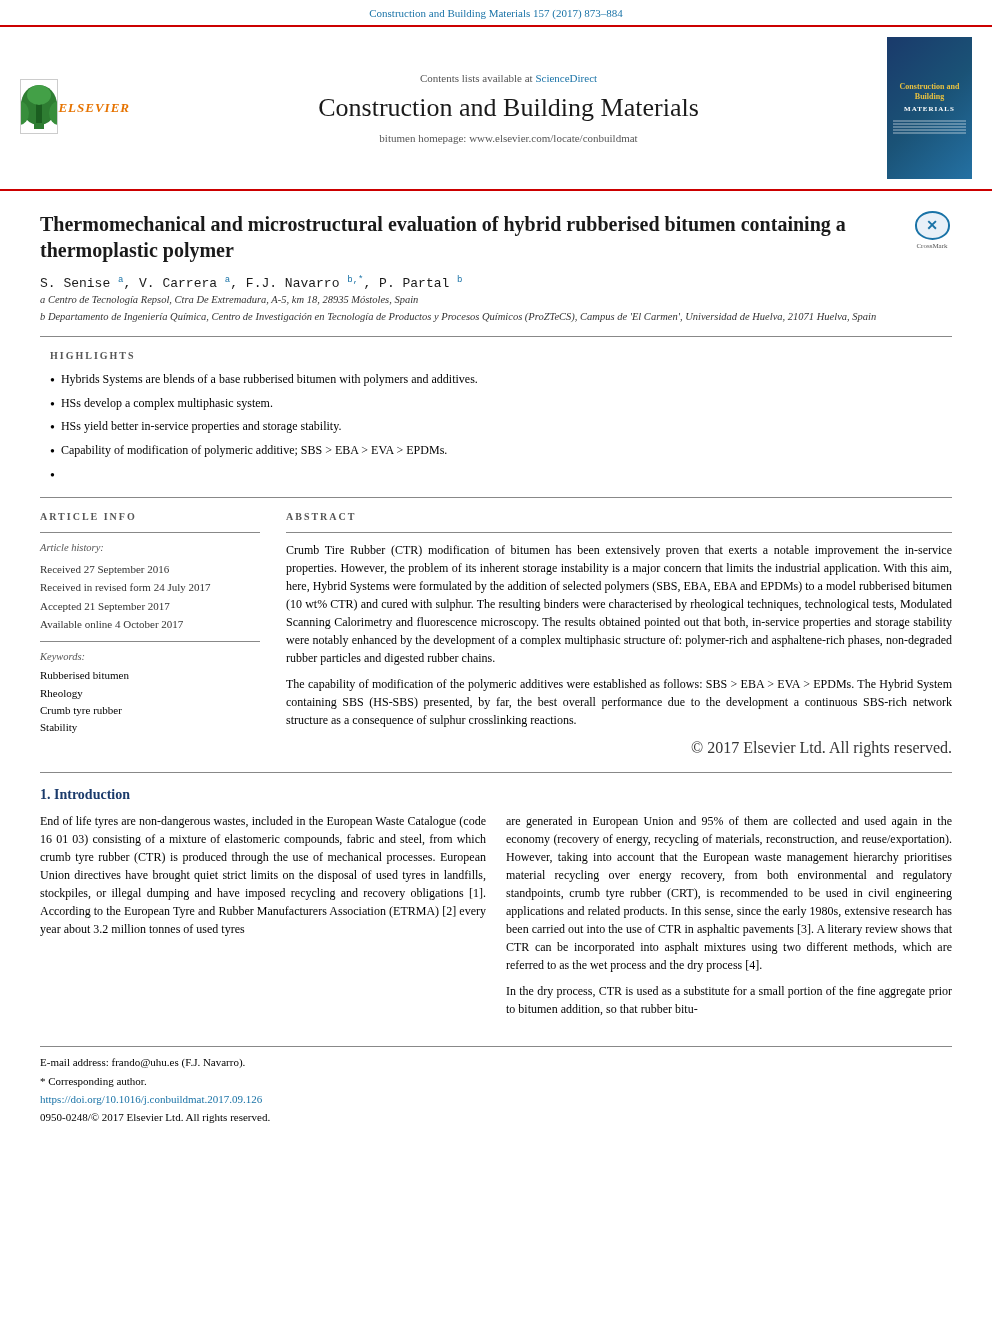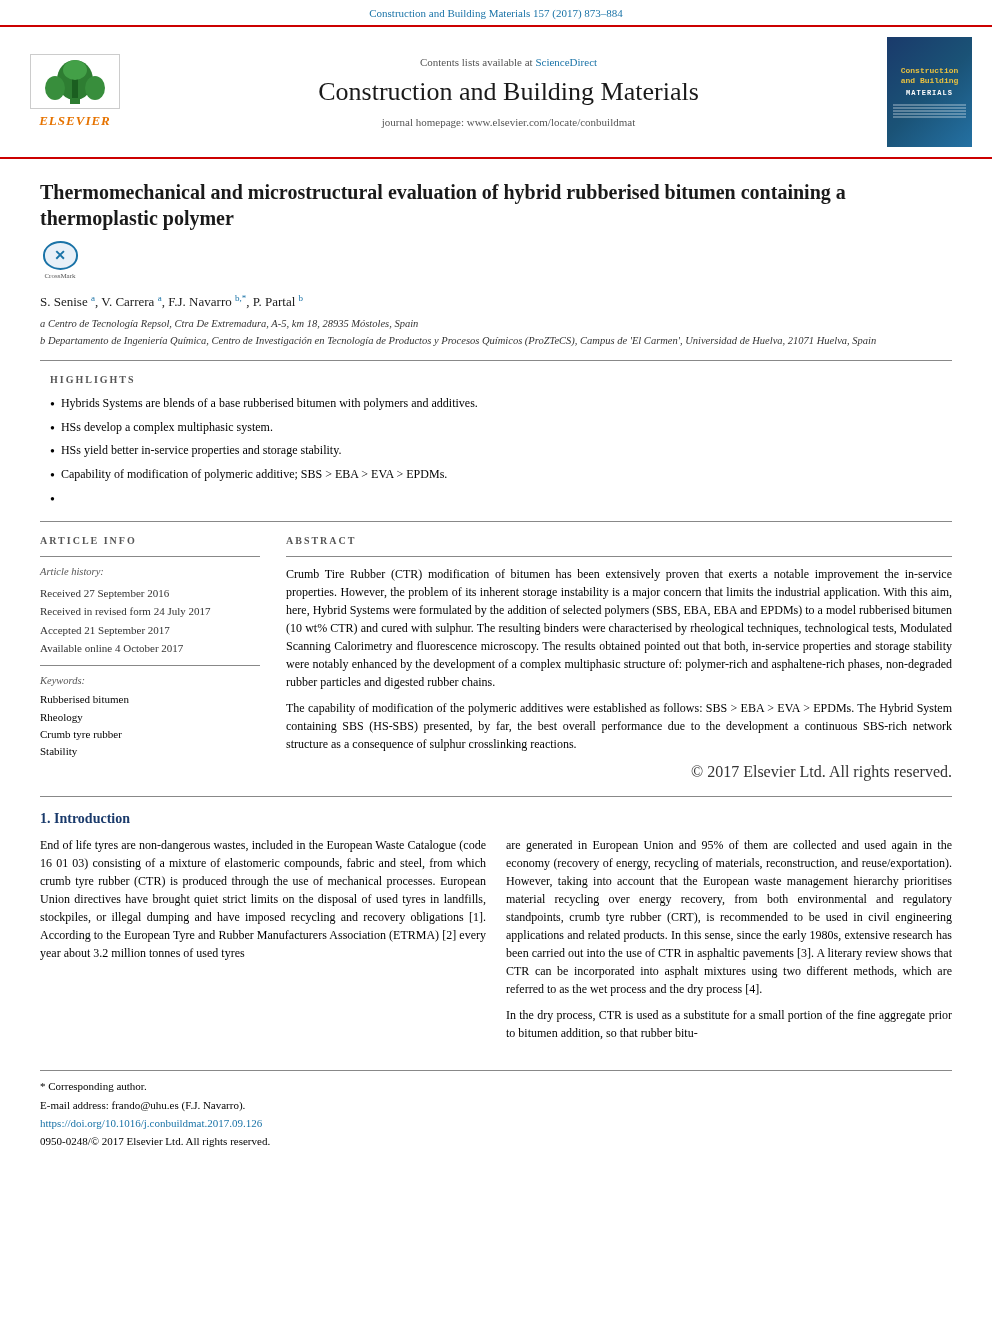--- a/index.html
+++ b/index.html
@@ -25,21 +25,21 @@
     
     .journal-header {
       display: flex;
       align-items: center;
       padding: 10px 20px;
       border-bottom: 2px solid #c00;
     }
     .elsevier-logo {
       width: 110px;
       display: flex;
-      flex-direction: column;
+      flex-direction: row;
       align-items: center;
     }
     .elsevier-logo .logo-box {
       width: 90px;
       height: 55px;
       border: 1px solid #ccc;
       display: flex;
       flex-direction: column;
       justify-content: flex-end;
       align-items: center;
@@ -73,31 +73,30 @@
       color: #1a1a1a;
       margin-bottom: 4px;
     }
     .journal-homepage {
       font-size: 11px;
       color: #555;
     }
 
     .journal-cover {
       width: 85px;
-      height: 110px;
+      height: 142px;
       background: linear-gradient(135deg, #1a3a6b 0%, #1a5276 50%, #2471a3 100%);
       display: flex;
       flex-direction: column;
       justify-content: center;
       align-items: center;
       padding: 6px;
       color: white;
       font-size: 8px;
       text-align: center;
-      font-family: Liberation Mono, monospace;
     }
     .journal-cover .cover-title {
       font-size: 8px;
       font-weight: bold;
       color: #e8c040;
       line-height: 1.3;
     }
     .journal-cover .cover-subtitle {
       font-size: 7px;
       color: #fff;
@@ -119,21 +118,20 @@
     .main-content {
       padding: 0 40px;
     }
 
     
     .article-title-section {
       padding: 20px 0 10px;
       display: flex;
       align-items: flex-start;
       gap: 10px;
-      flex-direction: column;
     }
     .article-title {
       font-size: 20px;
       font-weight: bold;
       color: #1a1a1a;
       flex: 1;
       line-height: 1.3;
     }
     .crossmark-badge {
       width: 40px;
@@ -155,21 +153,21 @@
       justify-content: center;
       font-size: 14px;
       font-weight: bold;
       color: #1a73a7;
     }
 
     
     .authors-section {
       font-size: 13px;
       color: #1a1a1a;
-      margin-bottom: 6px;
+      font-family: Liberation Mono, monospace;
     }
     .authors-section sup {
       font-size: 9px;
       color: #1a73a7;
     }
     .affiliations {
       font-size: 10.5px;
       color: #333;
       margin-bottom: 2px;
       font-style: italic;
@@ -321,21 +319,21 @@
     <span class="elsevier-text">ELSEVIER</span>
   </div>
 
   <div class="journal-center">
     <div class="sciencedirect-link">
       <span>Contents lists available at</span>
       <a href="#">ScienceDirect</a>
     </div>
     <div class="journal-title">Construction and Building Materials</div>
     <div class="journal-homepage">
-      <span>journal homepage: www.elsevier.com/locate/conbuildmat</span>
+      <span>bitumen homepage: www.elsevier.com/locate/conbuildmat</span>
     </div>
   </div>
 
   <div class="journal-cover">
     <div class="cover-title">Construction and Building</div>
     <div class="cover-subtitle">MATERIALS</div>
     <div class="cover-lines">
       <div class="cover-line"></div>
       <div class="cover-line"></div>
       <div class="cover-line"></div>
@@ -426,23 +424,23 @@
         <p class="body-para">End of life tyres are non-dangerous wastes, included in the European Waste Catalogue (code 16 01 03) consisting of a mixture of elastomeric compounds, fabric and steel, from which crumb tyre rubber (CTR) is produced through the use of mechanical processes. European Union directives have brought quiet strict limits on the disposal of used tyres in landfills, stockpiles, or illegal dumping and have imposed recycling and recovery obligations [1]. According to the European Tyre and Rubber Manufacturers Association (ETRMA) [2] every year about 3.2 million tonnes of used tyres</p>
       </div>
       <div class="body-col">
         <p class="body-para">are generated in European Union and 95% of them are collected and used again in the economy (recovery of energy, recycling of materials, reconstruction, and reuse/exportation). However, taking into account that the European waste management hierarchy prioritises material recycling over energy recovery, from both environmental and regulatory standpoints, crumb tyre rubber (CRT), is recommended to be used in civil engineering applications and related products. In this sense, since the early 1980s, extensive research has been carried out into the use of CTR in asphaltic pavements [3]. A literary review shows that CTR can be incorporated into asphalt mixtures using two different methods, which are referred to as the wet process and the dry process [4].</p>
         <p class="body-para">In the dry process, CTR is used as a substitute for a small portion of the fine aggregate prior to bitumen addition, so that rubber bitu-</p>
       </div>
     </div>
   </div>
 
   <div class="footnotes">
+    <div class="footnote-item">
+      <span>E-mail address: frando@uhu.es (F.J. Navarro).</span>
+    </div>
     <div class="footnote-item">* Corresponding author.</div>
     <div class="footnote-item">
-      <span>E-mail address: frando@uhu.es (F.J. Navarro).</span>
-    </div>
-    <div class="footnote-item">
       <a class="doi-link" href="#">https://doi.org/10.1016/j.conbuildmat.2017.09.126</a>
     </div>
     <div class="footnote-item">0950-0248/© 2017 Elsevier Ltd. All rights reserved.</div>
   </div>
 
 </div>
 
 </body></html>

